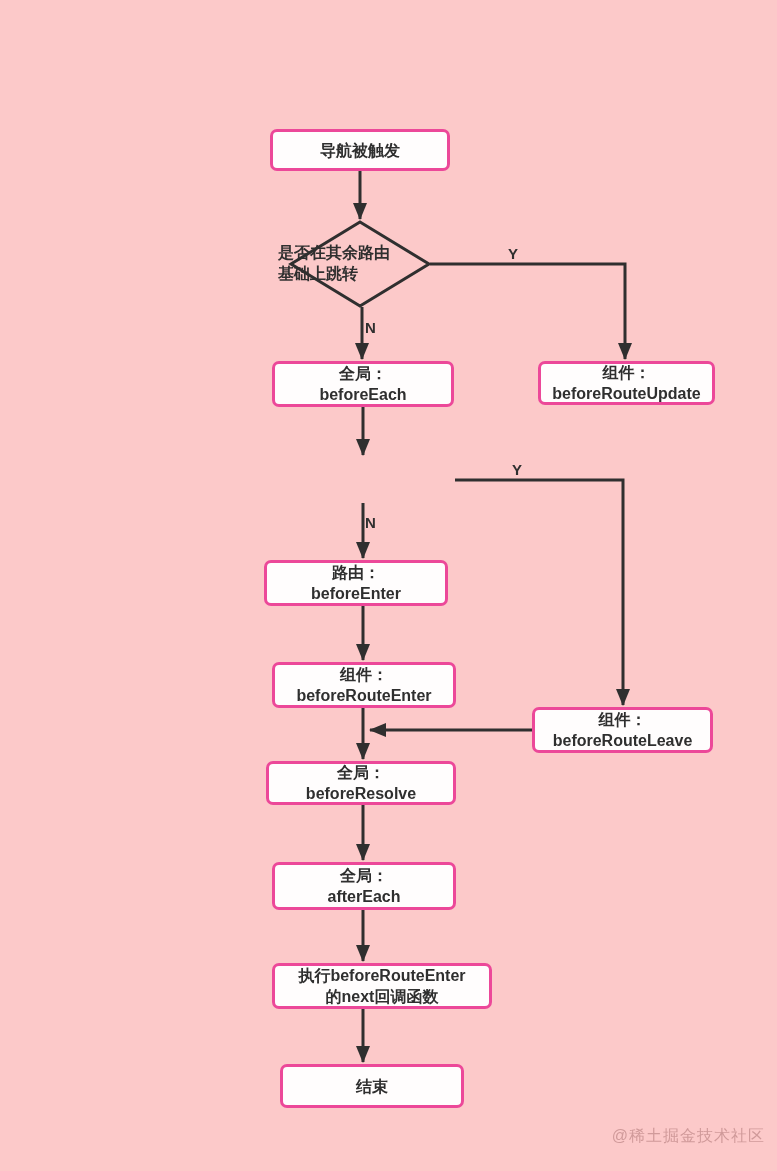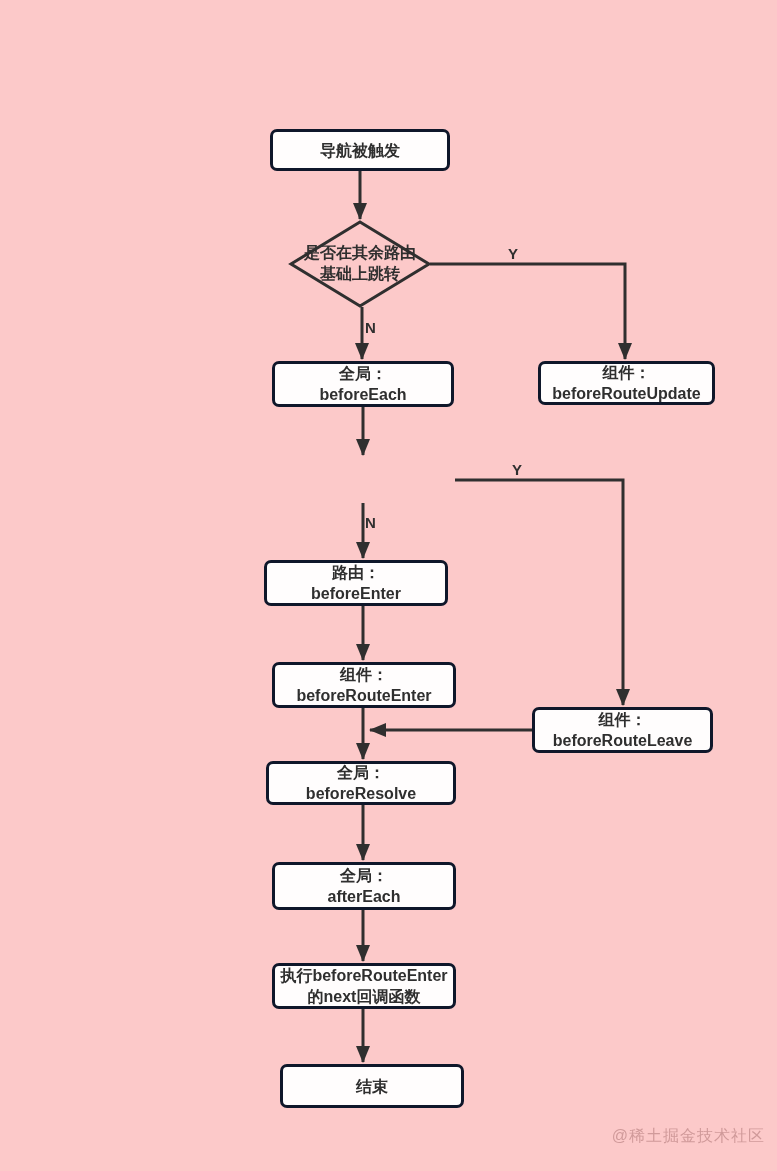--- a/index.html
+++ b/index.html
@@ -14,39 +14,39 @@
   .edges {
     position: absolute;
     left: 0; top: 0;
     width: 777px; height: 1171px;
     pointer-events: none;
   }
   .node {
     position: absolute;
     box-sizing: border-box;
     background: #fffdfd;
-    border: 3px solid #0f172a;
+    border: 3px solid #ec4899;
     border-radius: 7px;
     display: flex;
     flex-direction: column;
     align-items: center;
     justify-content: center;
     font-weight: bold;
     font-size: 16px;
     line-height: 21px;
     color: #2f2f2f;
     white-space: nowrap;
     text-align: center;
   }
   .diamond-label {
     position: absolute;
     left: 278px;
     top: 242px;
     width: 164px;
-    text-align: center;
+    text-align: left;
     font-weight: bold;
     font-size: 16px;
     line-height: 21px;
     color: #2f2f2f;
   }
   .edge-label {
     position: absolute;
     font-weight: bold;
     font-size: 15px;
     color: #2f2f2f;
@@ -133,21 +133,21 @@
   <div class="node" style="left:266px; top:761px; width:190px; height:44px;">
     <span>全局：</span>
     <span>beforeResolve</span>
   </div>
 
   <div class="node" style="left:272px; top:862px; width:184px; height:48px;">
     <span>全局：</span>
     <span>afterEach</span>
   </div>
 
-  <div class="node" style="left:272px; top:963px; width:184px; height:46px;">
+  <div class="node" style="left:272px; top:963px; width:220px; height:46px;">
     <span>执行beforeRouteEnter</span>
     <span>的next回调函数</span>
   </div>
 
   <div class="node" style="left:280px; top:1064px; width:184px; height:44px;">
     <span>结束</span>
   </div>
 
   <div class="watermark">@稀土掘金技术社区</div>
 

